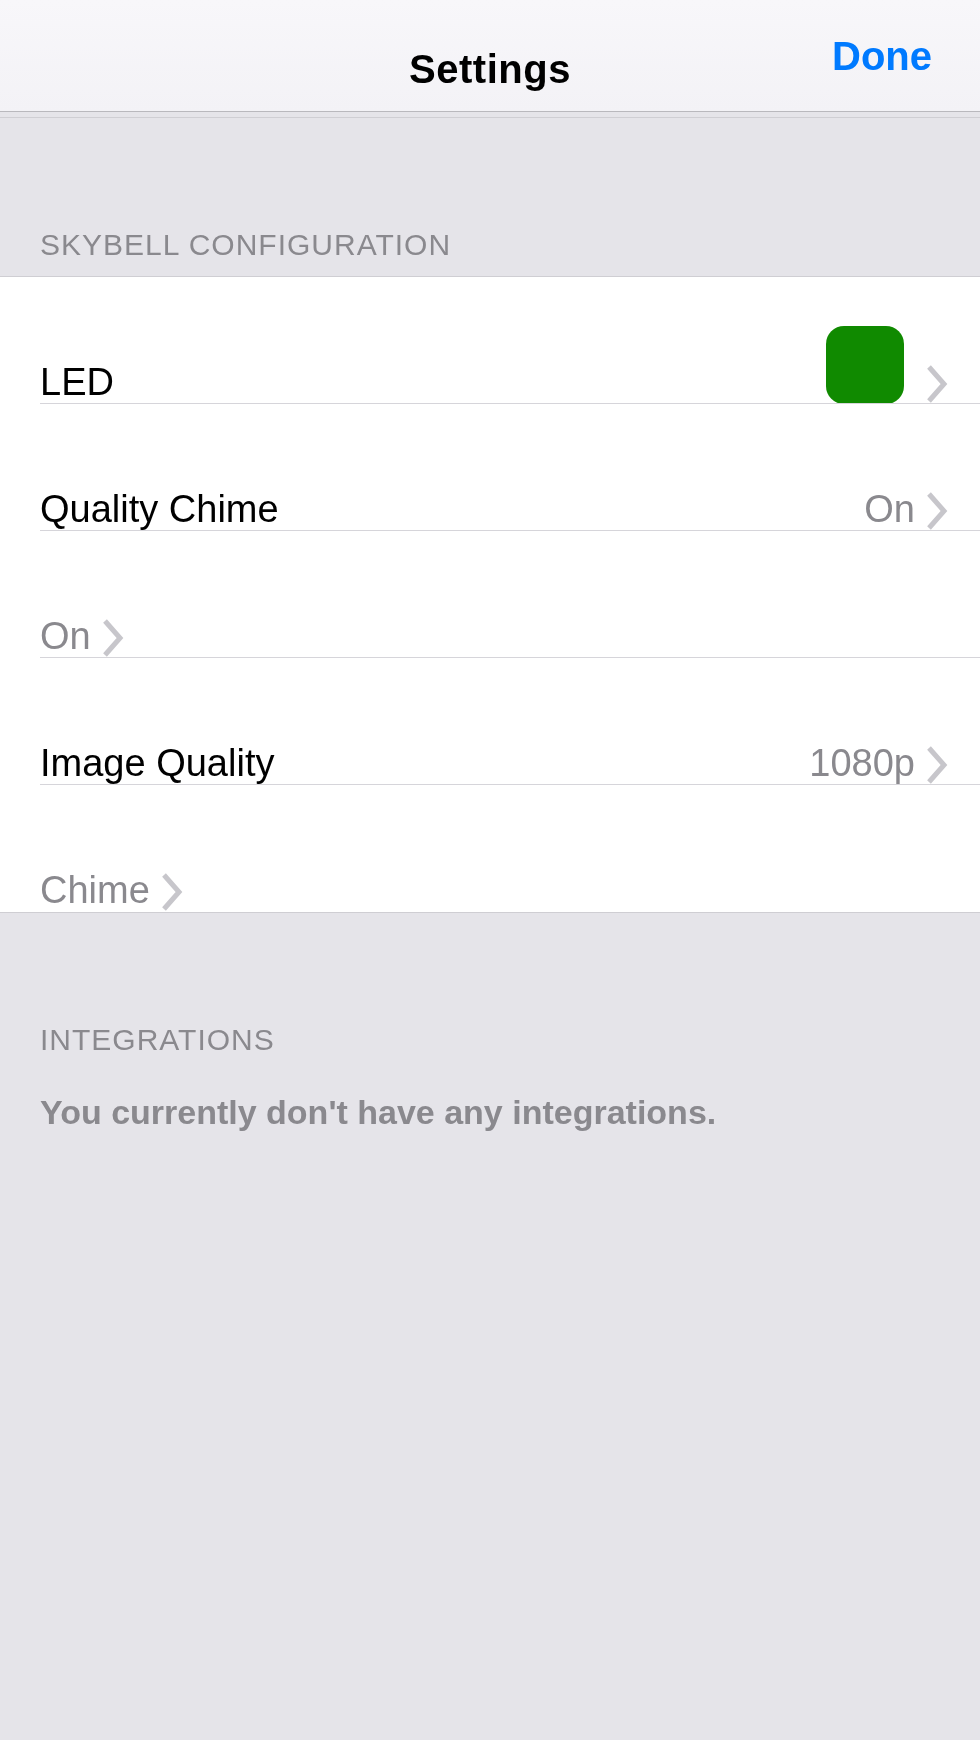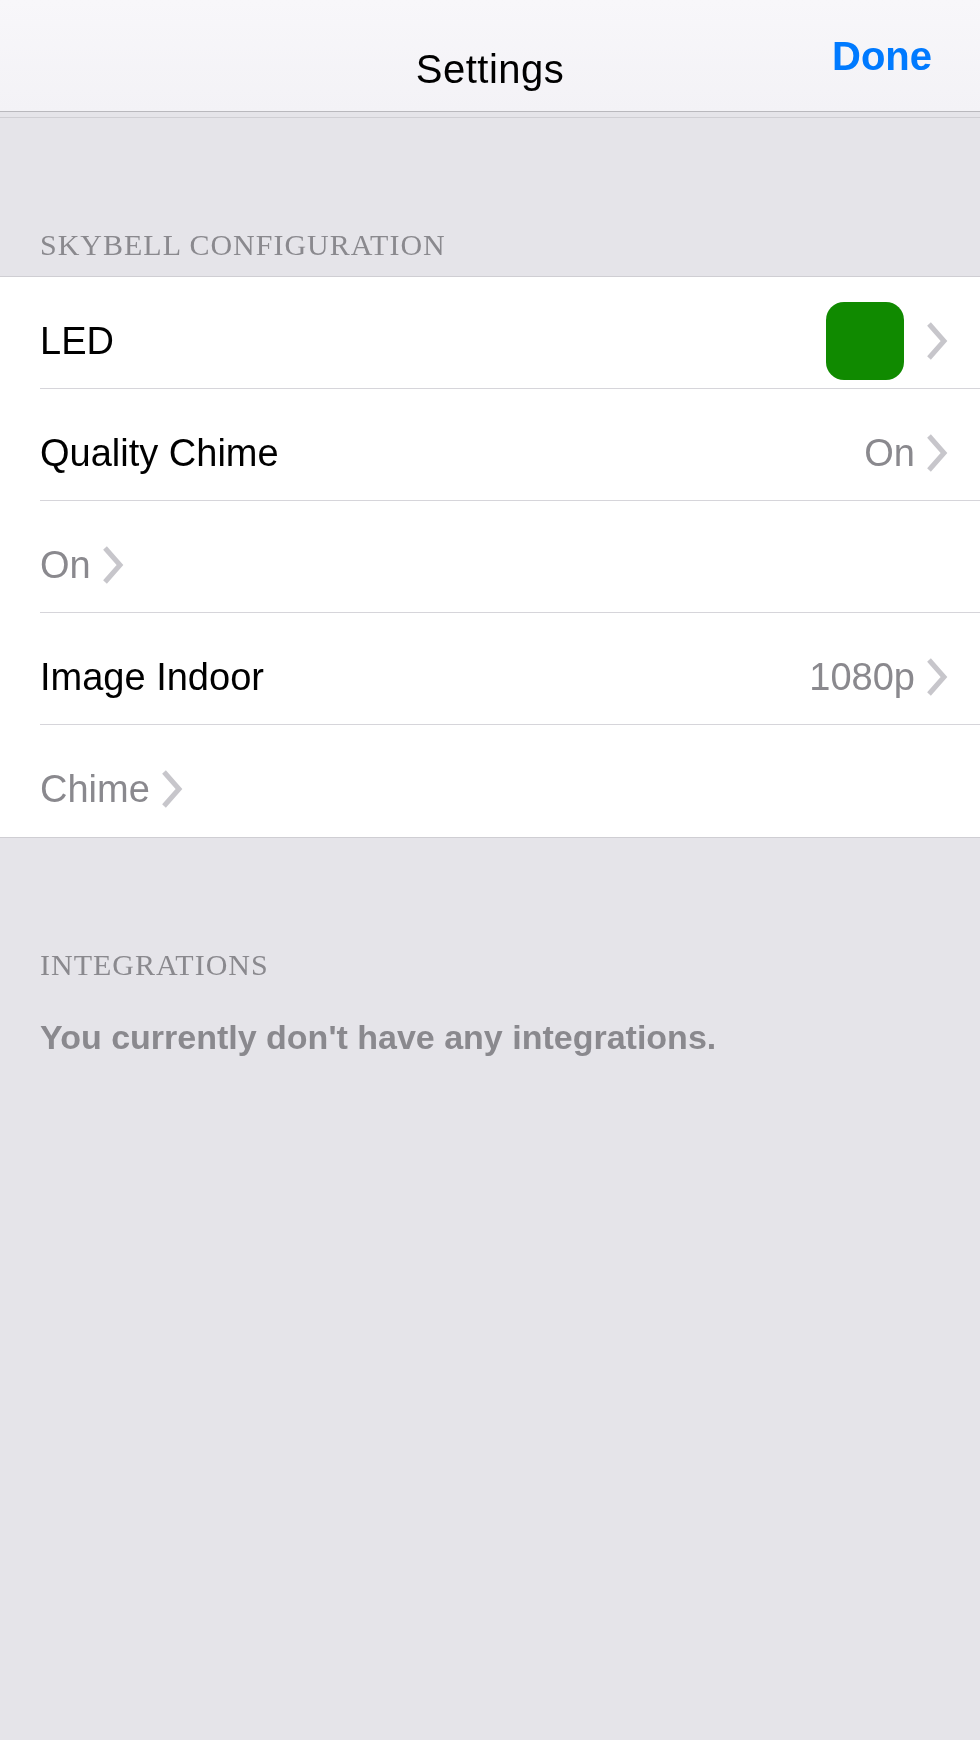--- a/index.html
+++ b/index.html
@@ -19,21 +19,21 @@
       position: relative;
       height: 112px;
       background: linear-gradient(to bottom, #f8f7fa, #f3f2f6);
       border-bottom: 1px solid #b9b8bd;
       display: flex;
       align-items: center;
       justify-content: center;
     }
     .nav-title {
       font-size: 40px;
-      font-weight: 400;
+      font-weight: 700;
       letter-spacing: 0.5px;
       margin-top: 28px;
     }
     .nav-done {
       position: absolute;
       right: 48px;
       top: 50%;
       transform: translateY(-50%);
       font-size: 40px;
       font-weight: 600;
@@ -49,33 +49,32 @@
       border-bottom: 1px solid #cfced3;
     }
 
     
     .group-header {
       padding: 110px 40px 14px 40px;
       font-size: 30px;
       letter-spacing: 1px;
       color: #8a898e;
       text-transform: uppercase;
-      font-family: Liberation Serif, serif;
     }
 
     .group {
       background: #fff;
       border-top: 1px solid #cfced3;
       border-bottom: 1px solid #cfced3;
     }
 
     .row {
       display: flex;
-      align-items: center;
-      height: 112px;
+      align-items: flex-end;
+      height: 127px;
       padding: 16px 30px 0 40px;
       position: relative;
       cursor: pointer;
     }
     .row:not(:last-child)::after {
       content: "";
       position: absolute;
       left: 40px;
       right: 0;
       bottom: 0;
@@ -153,21 +152,21 @@
 
   <div class="row">
     <span class="row-value">On</span>
     <svg class="chevron" viewBox="0 0 26 40">
         <path d="M5 3 L20 20 L5 37"></path>
       </svg>
   </div>
 
 
   <div class="row">
-    <span class="row-label">Image Indoor</span>
+    <span class="row-label">Image Quality</span>
     <span class="row-value">1080p</span>
     <svg class="chevron" viewBox="0 0 26 40">
         <path d="M5 3 L20 20 L5 37"></path>
       </svg>
   </div>
 
   <div class="row">
     <span class="row-value">Chime</span>
     <svg class="chevron" viewBox="0 0 26 40">
         <path d="M5 3 L20 20 L5 37"></path>

